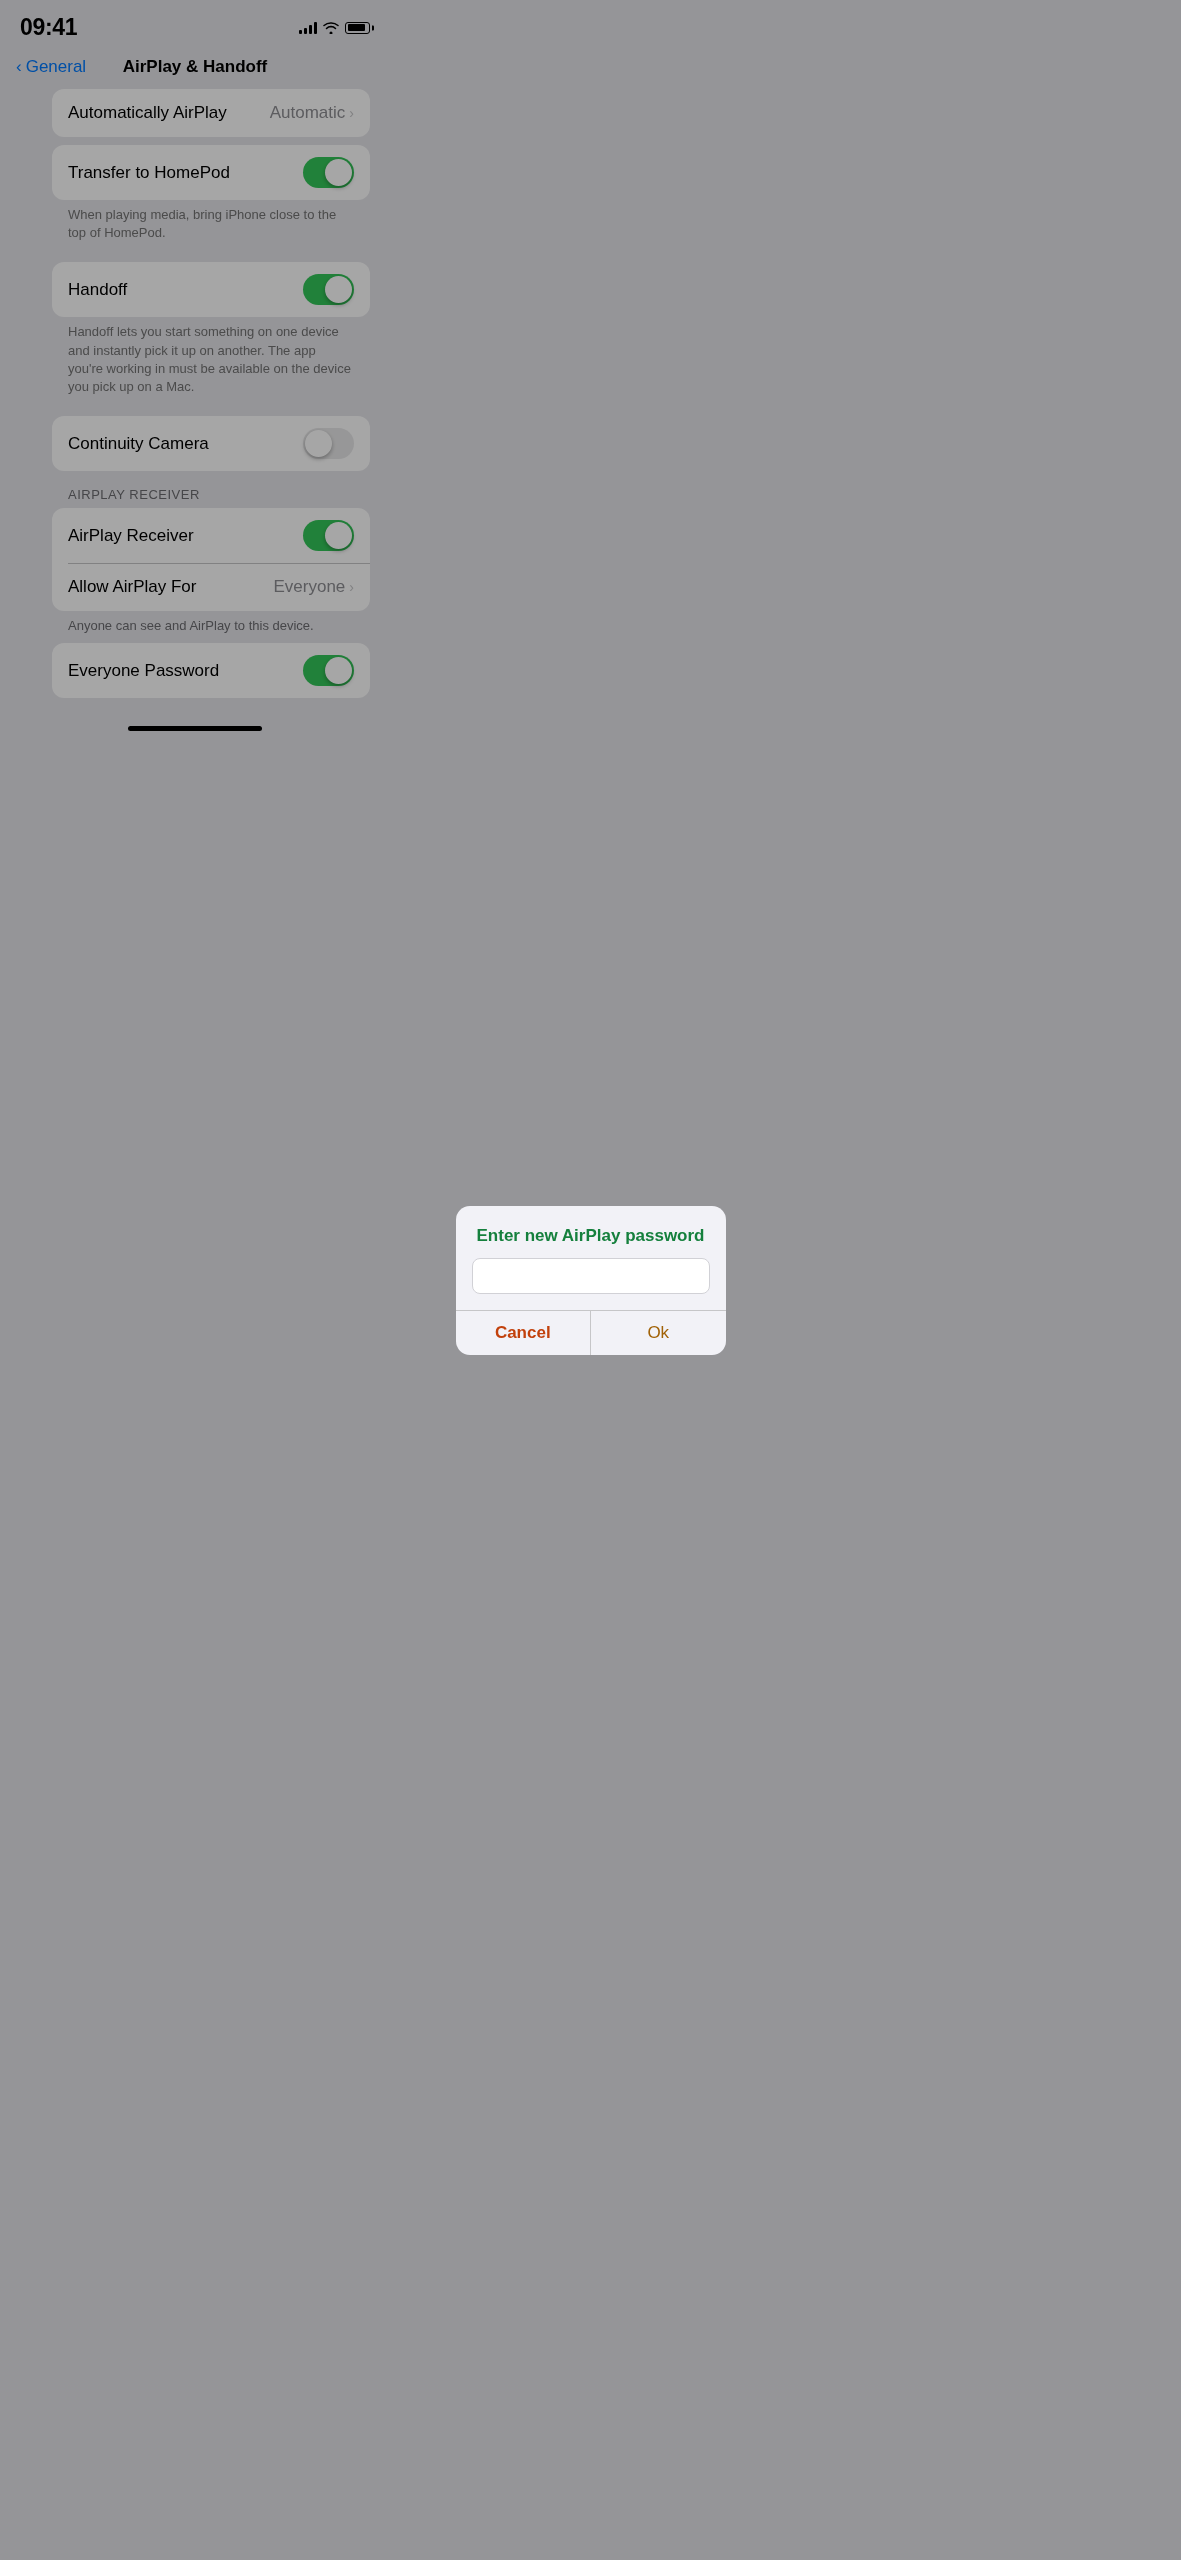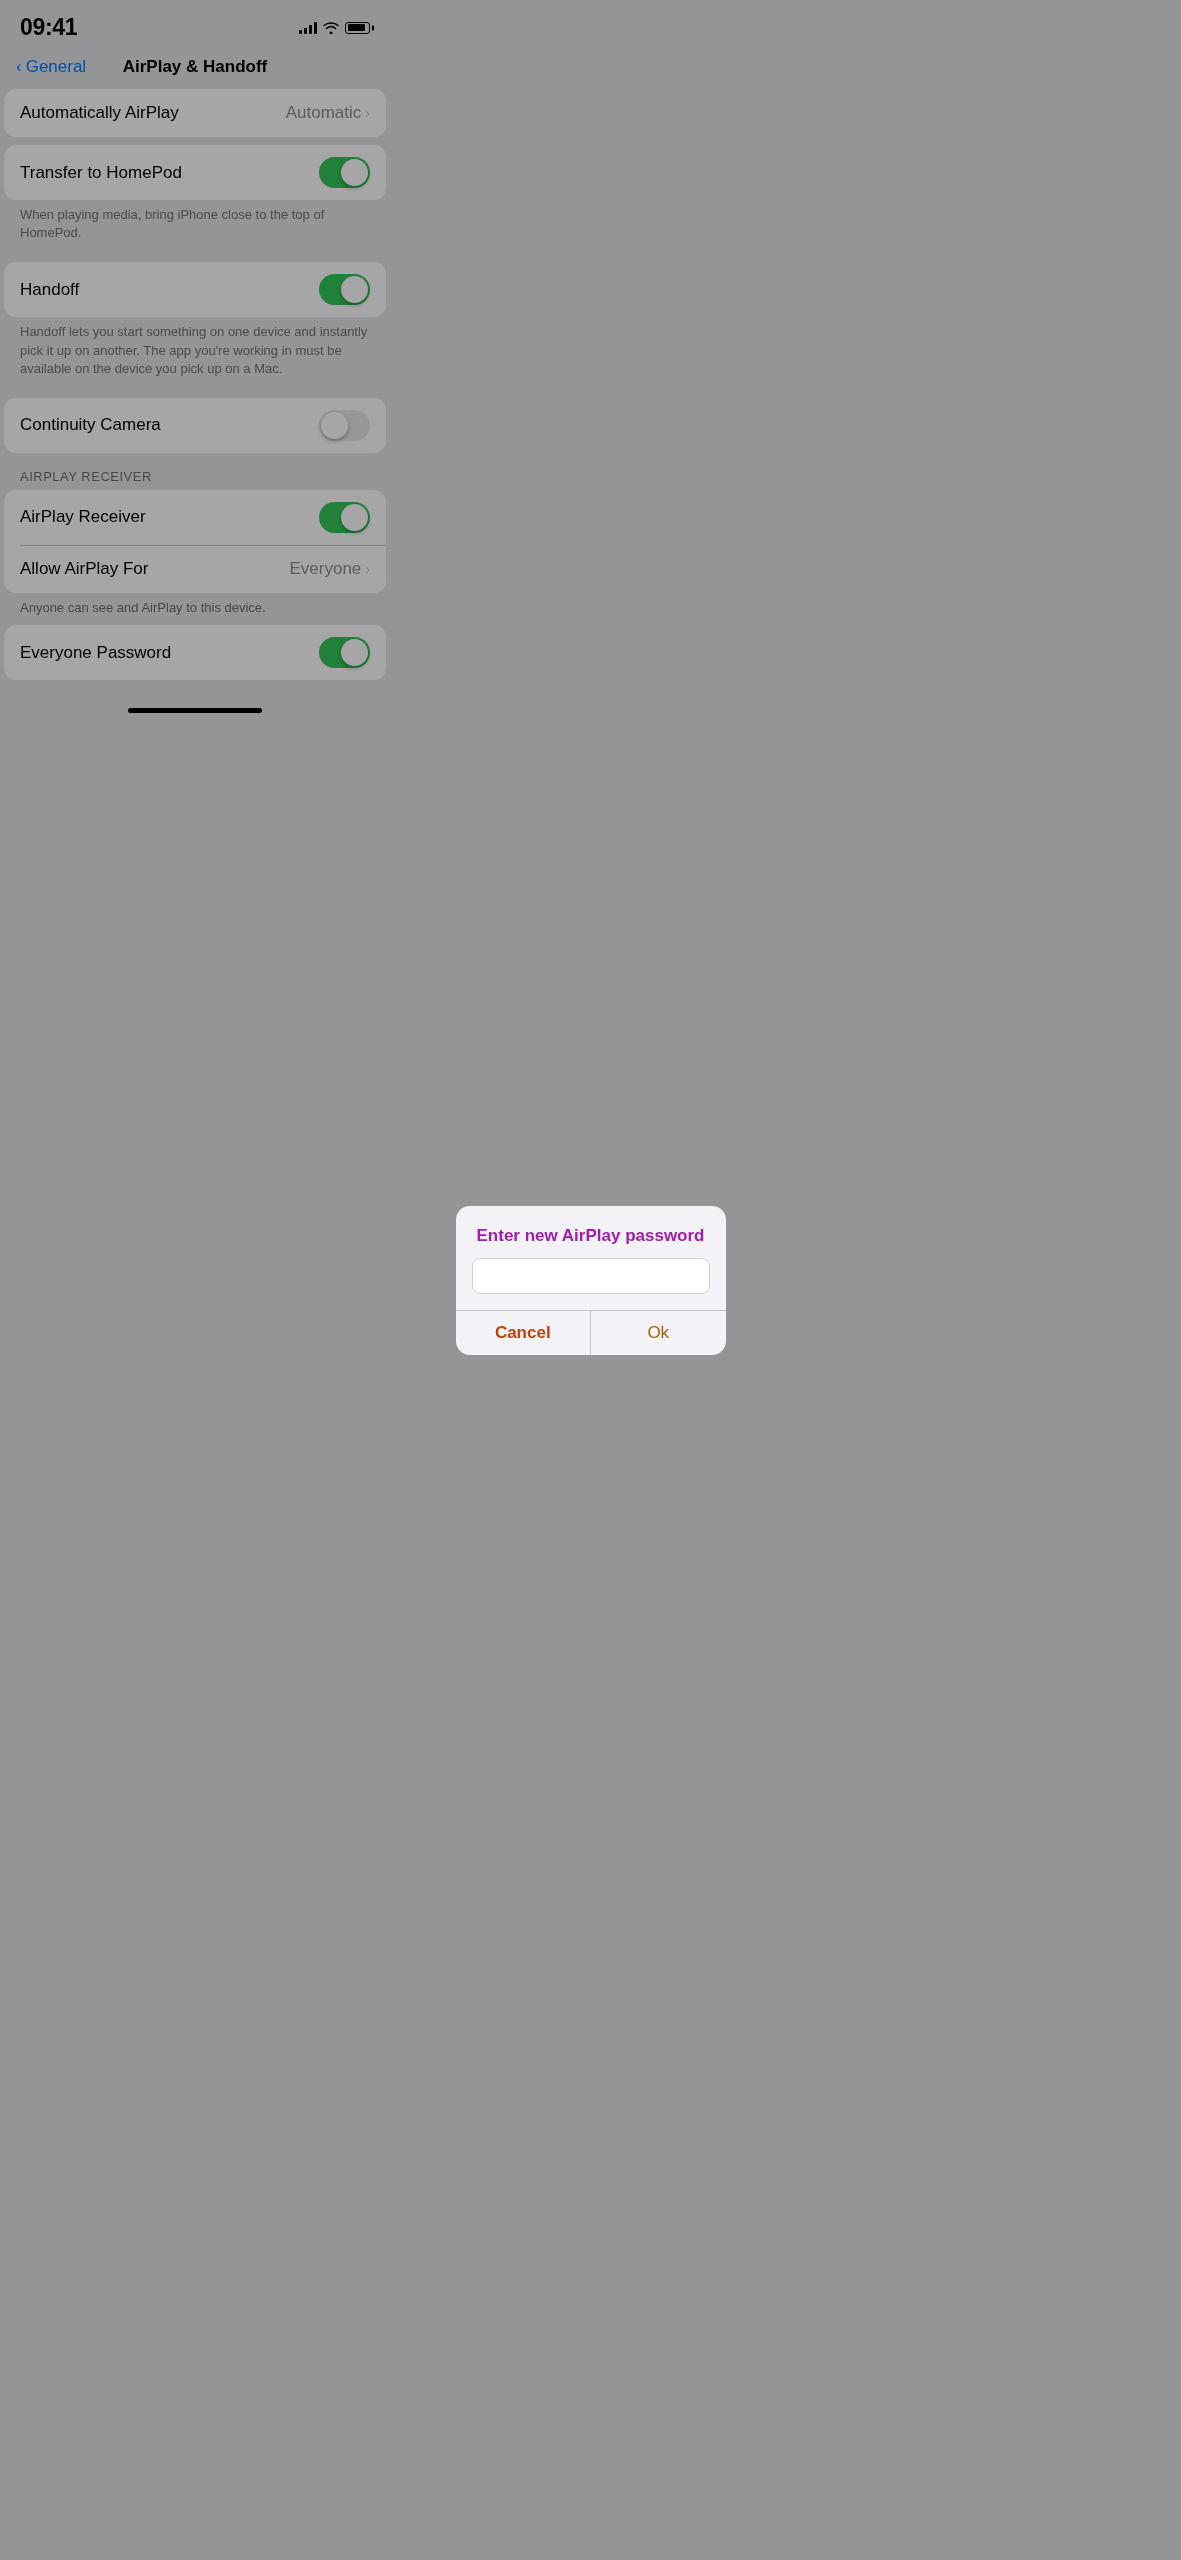--- a/index.html
+++ b/index.html
@@ -111,21 +111,22 @@
     }
 
     .nav-title {
       font-size: 17px;
       font-weight: 600;
       color: #000;
     }
 
     
     .content {
-      padding: 0 4px;
+      padding: 0 20px;
+      margin-left: 32px;
     }
 
     
     .section-group {
       margin-bottom: 8px;
     }
 
     .section-label {
       font-size: 13px;
       color: #6c6c70;
@@ -245,21 +246,21 @@
       background: #f2f2f7;
       border-radius: 14px;
       width: 270px;
       overflow: hidden;
       z-index: 200;
     }
 
     .dialog-title {
       font-size: 17px;
       font-weight: 600;
-      color: #a21caf;
+      color: #15803d;
       text-align: center;
       padding: 20px 20px 12px;
     }
 
     .dialog-input-wrap {
       padding: 0 16px 16px;
     }
 
     .dialog-input {
       width: 100%;

